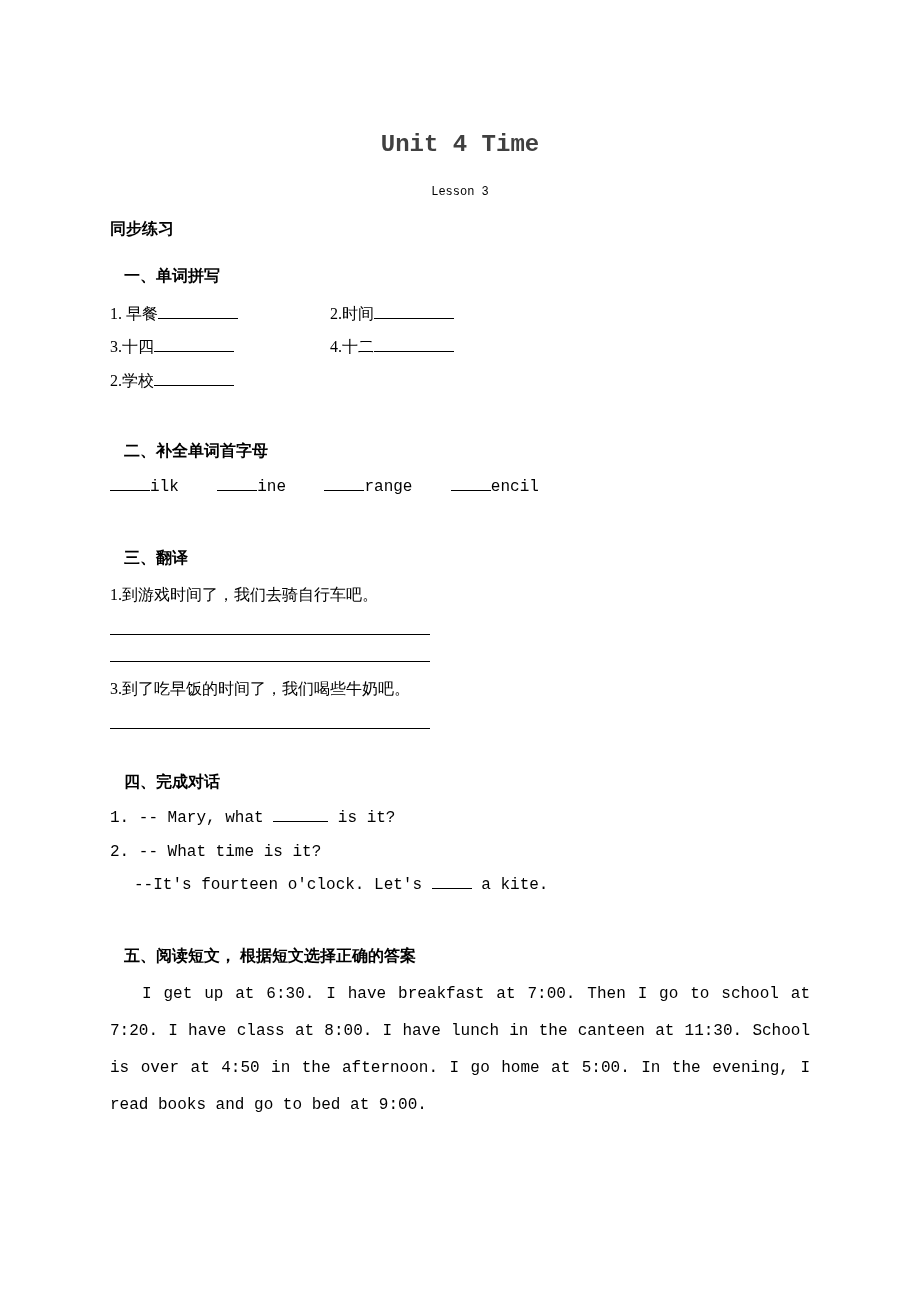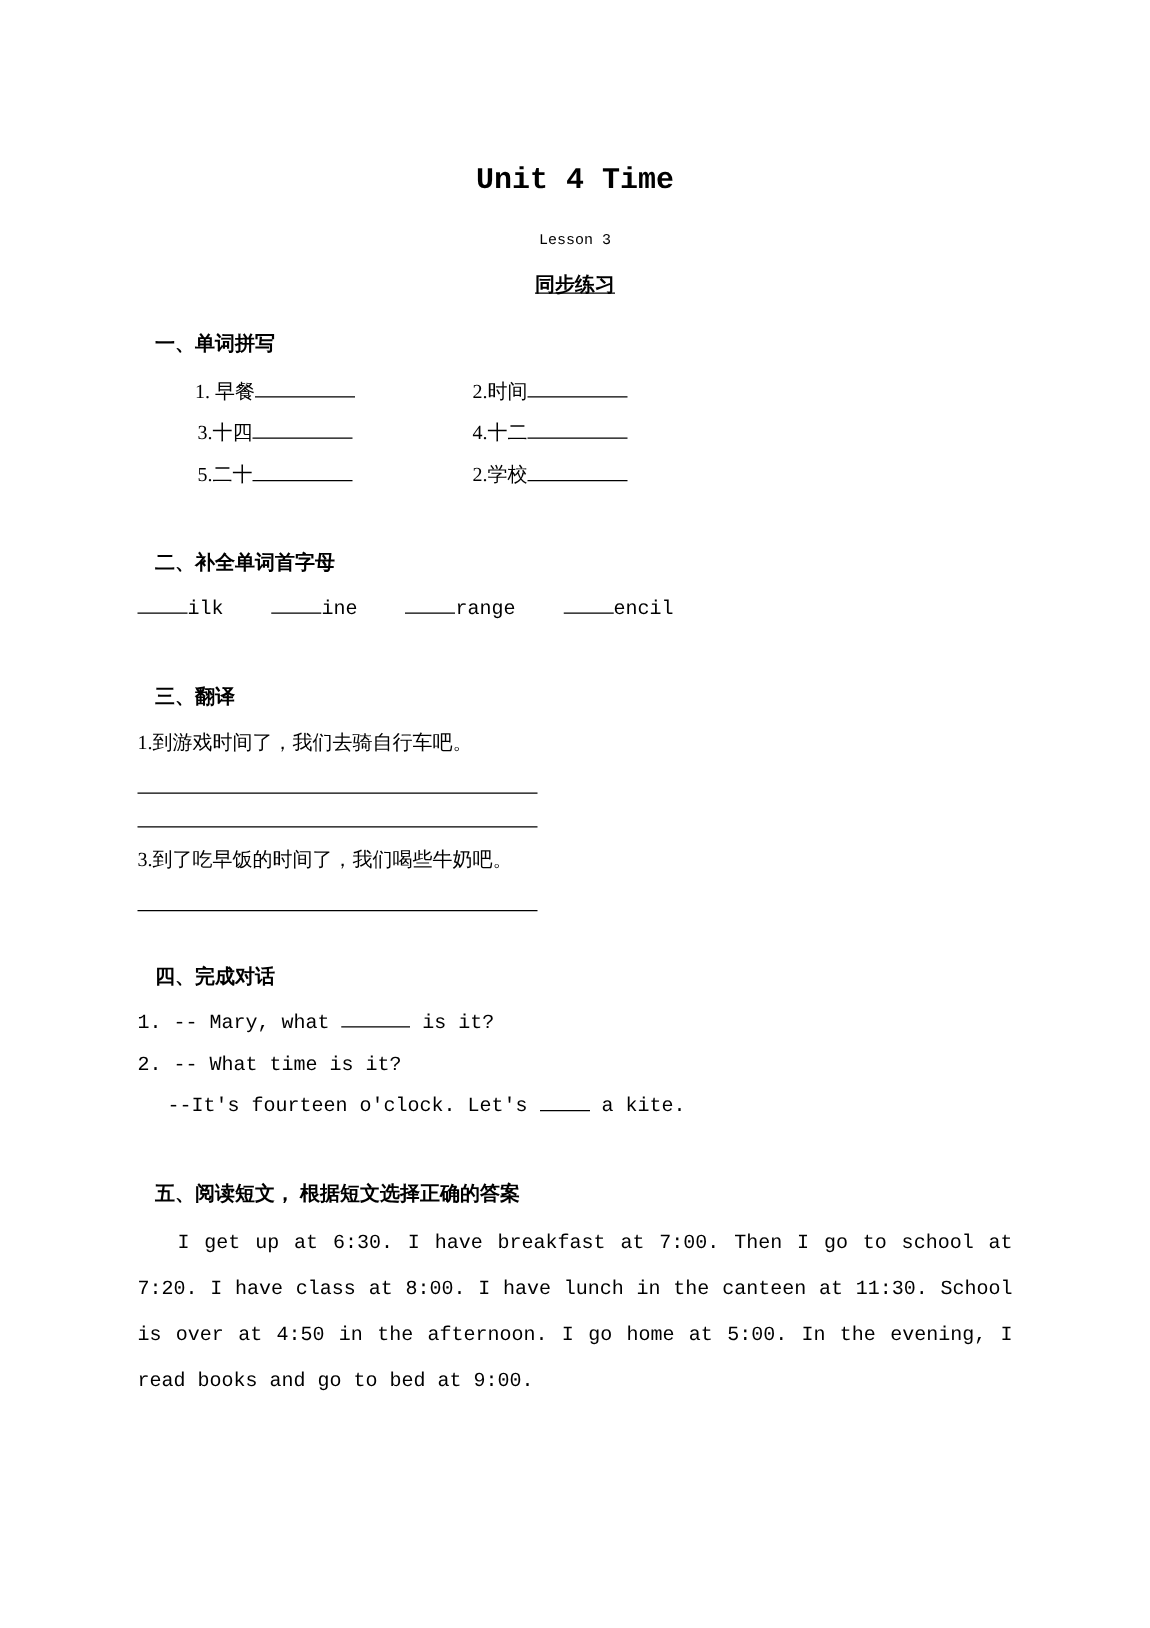--- a/index.html
+++ b/index.html
@@ -13,50 +13,47 @@
     min-height: 1302px;
     margin: 0 auto;
     padding: 120px 110px 60px 110px;
     box-sizing: border-box;
     color: #000;
     font-size: 16px;
     line-height: 2.1;
   }
   .title {
     text-align: center;
-    color: #000000;
+    color: #404040;
     font-family: "Courier New", monospace;
     font-size: 24px;
     font-weight: bold;
     margin-bottom: 10px;
   }
   .lesson {
     text-align: center;
     font-family: "Courier New", monospace;
     font-size: 12px;
     margin-bottom: 6px;
   }
   .subtitle {
-    text-align: center;
     font-weight: bold;
     margin-bottom: 8px;
-    text-decoration: underline;
   }
   .sec-heading {
     font-weight: bold;
     margin-top: 14px;
     margin-bottom: 4px;
     margin-left: 14px;
   }
   .sec-heading.sp {
     margin-top: 36px;
   }
   .row {
     display: flex;
-    text-align: center;
   }
   .cell-a {
     width: 220px;
   }
   .cell-b {
     width: 220px;
   }
   .blank {
     display: inline-block;
     border-bottom: 1px solid #000;
@@ -94,23 +91,20 @@
   </div>
   <div class="row">
     <div class="cell-a">
       <span>3.十四</span><span class="blank bl-long"></span>
     </div>
     <div class="cell-b">
       <span>4.十二</span><span class="blank bl-long"></span>
     </div>
   </div>
   <div class="row">
-    <div class="cell-a">
-      <span>5.二十</span><span class="blank bl-long"></span>
-    </div>
     <div class="cell-b">
       <span>2.学校</span><span class="blank bl-long"></span>
     </div>
   </div>
 
   <div class="sec-heading sp">二、补全单词首字母</div>
   <div class="mono">
     <span class="blank bl-short"></span><span>ilk</span>&nbsp;&nbsp;&nbsp;
     <span class="blank bl-short"></span><span>ine</span>&nbsp;&nbsp;&nbsp;
     <span class="blank bl-short"></span><span>range</span>&nbsp;&nbsp;&nbsp;

